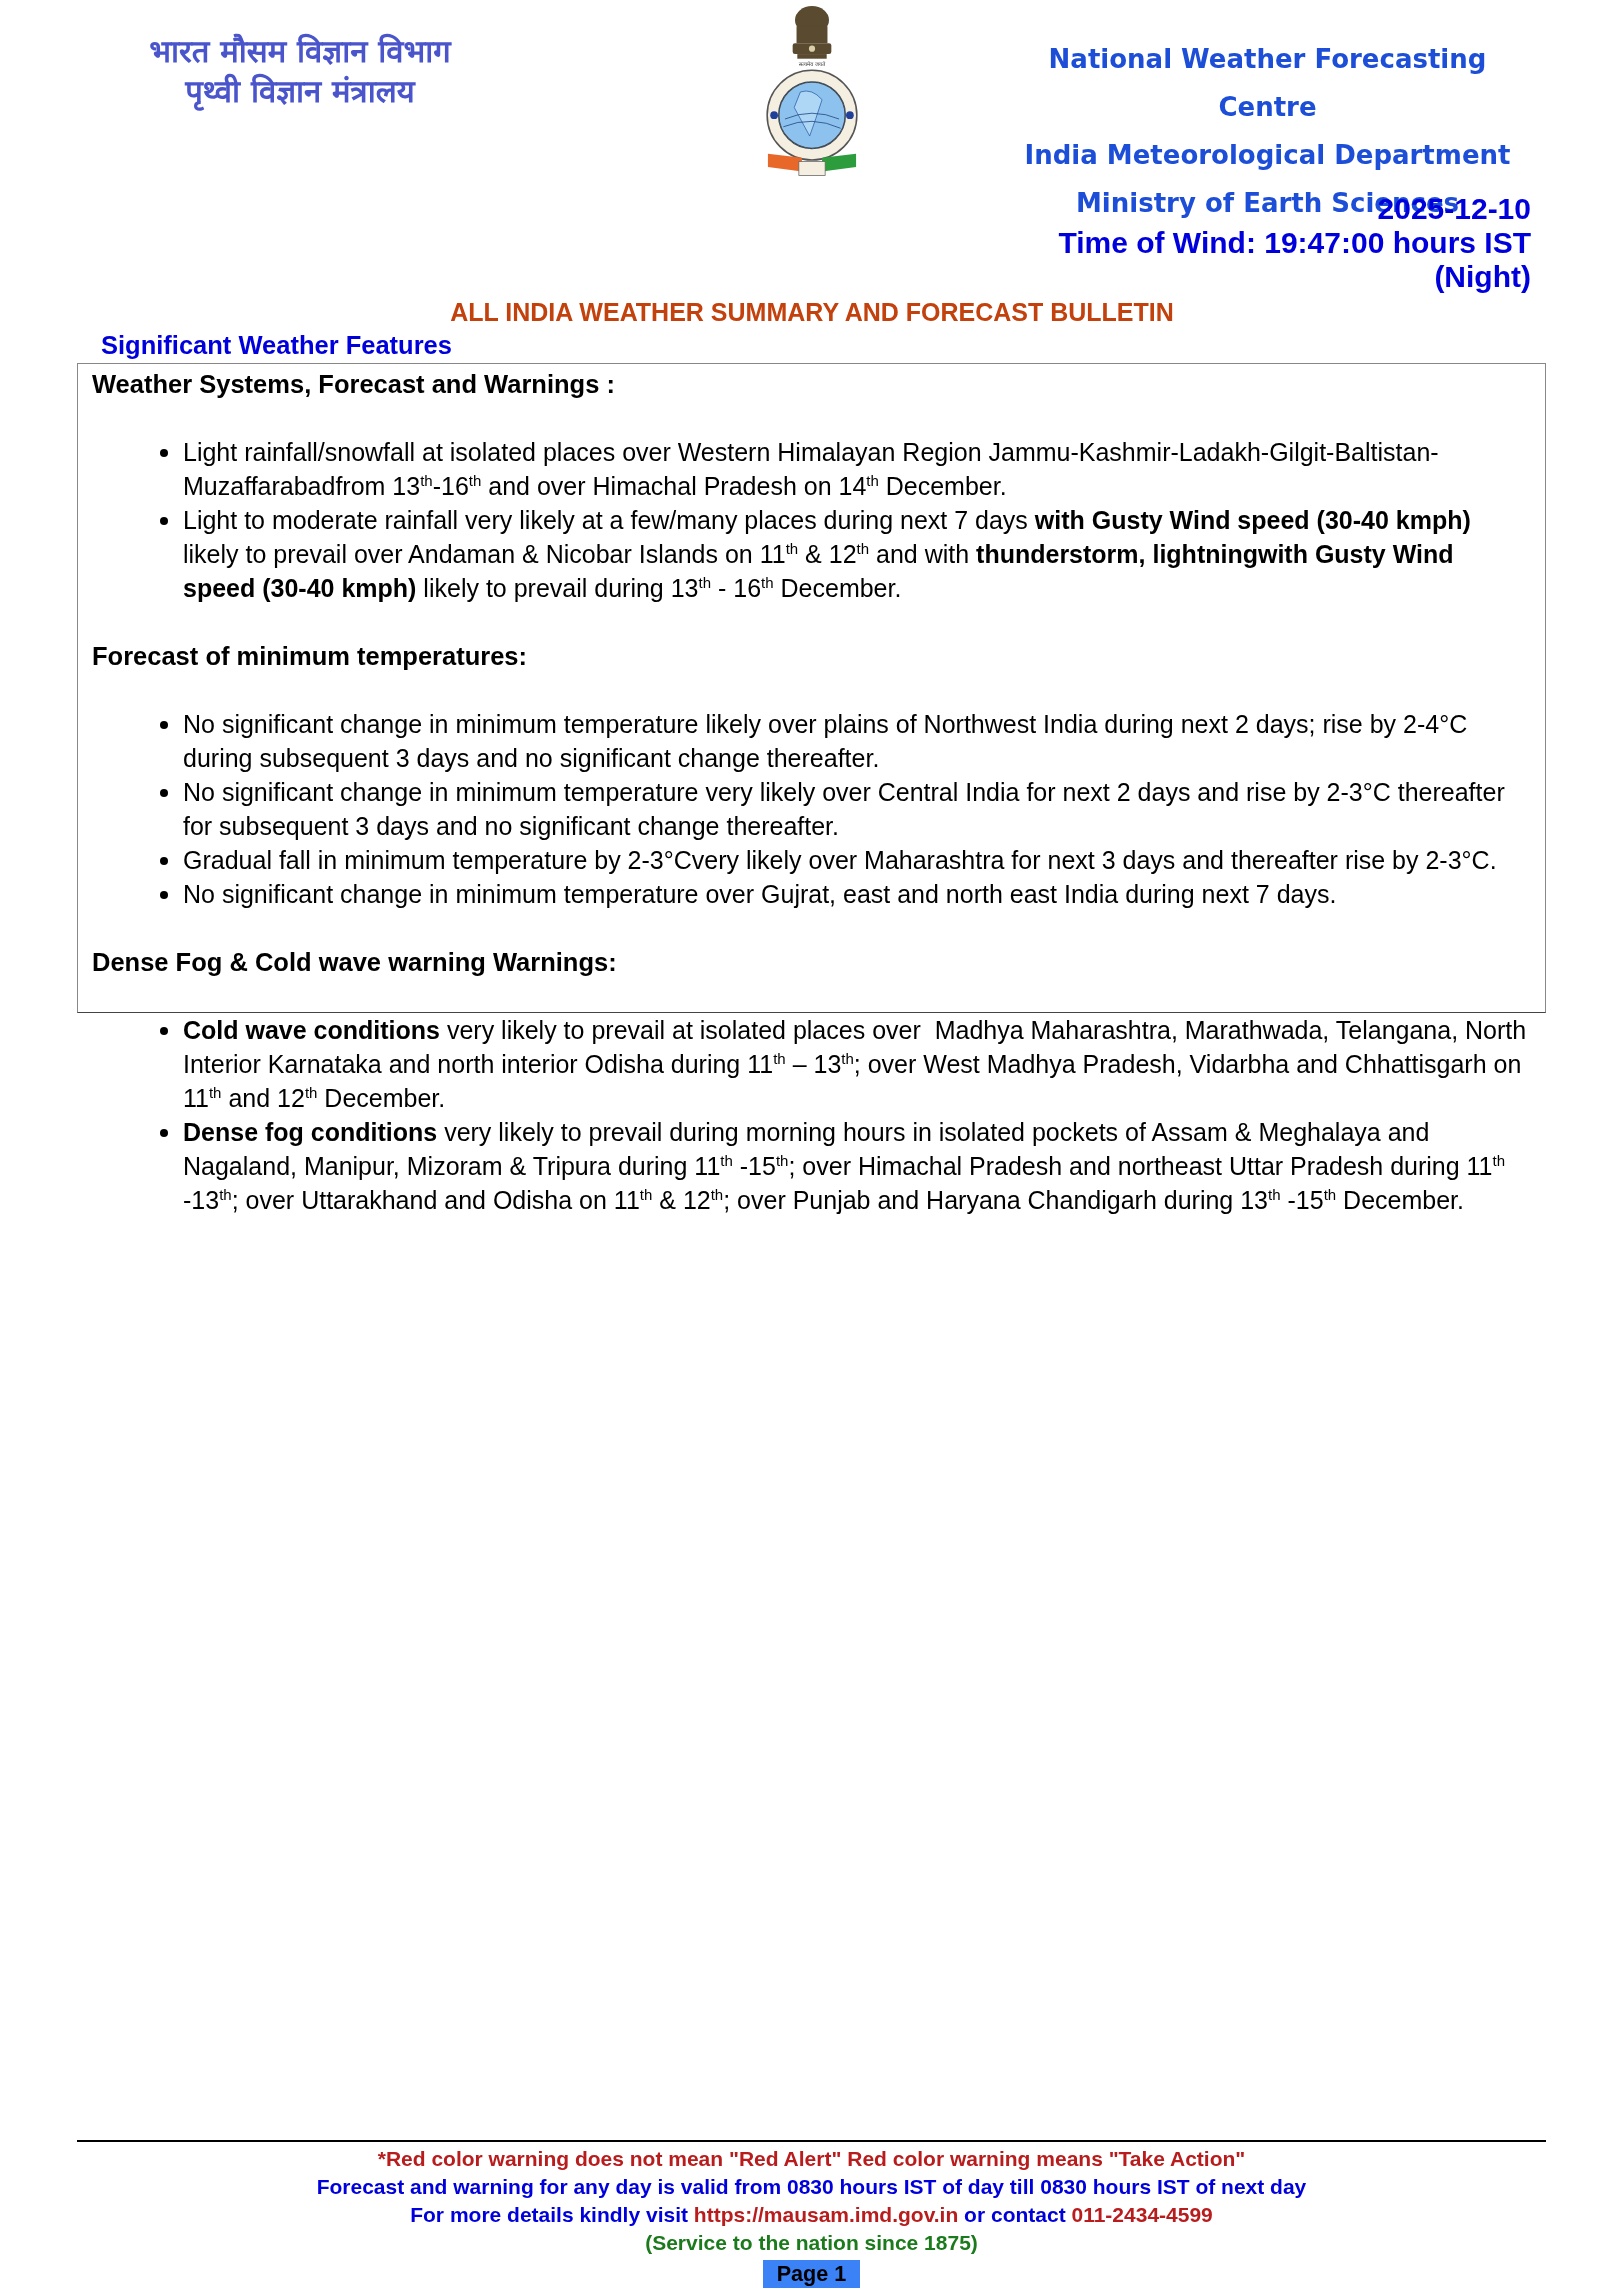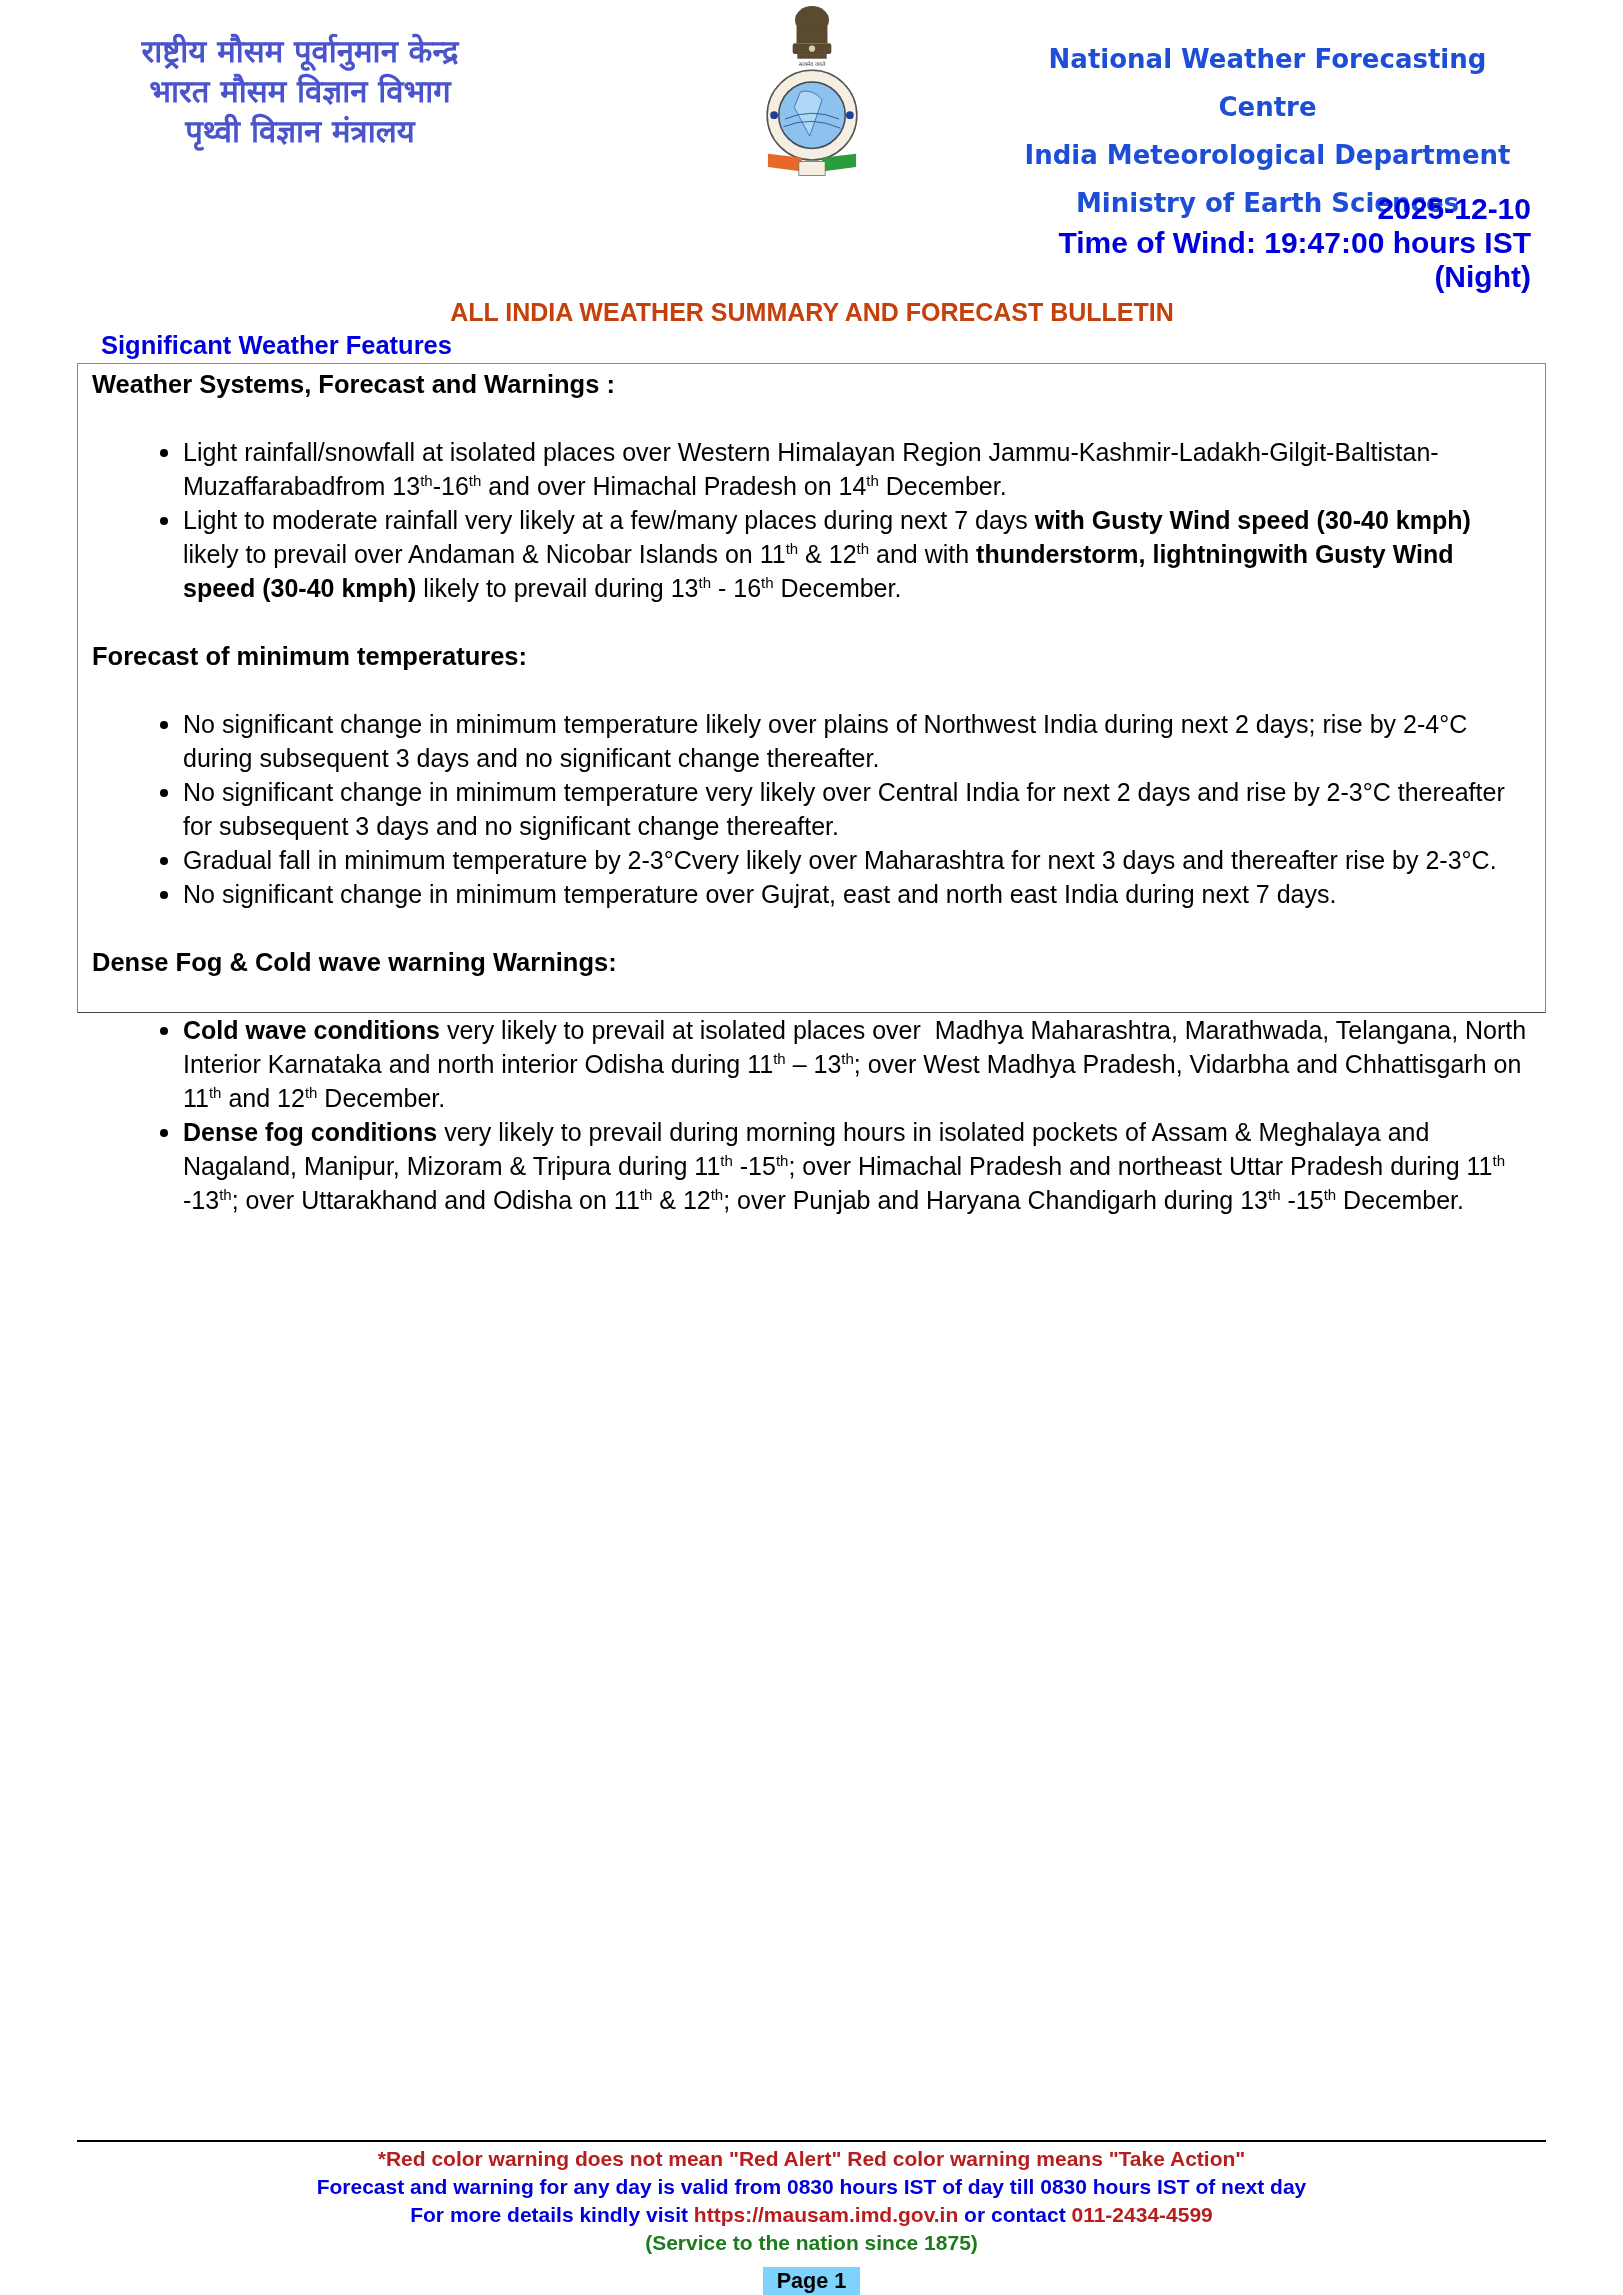--- a/index.html
+++ b/index.html
@@ -13,27 +13,26 @@
   .box { position:absolute; left:77px; top:363px; width:1469px; height:650px; border:1.5px solid #888; border-bottom-color:#444; box-sizing:border-box; padding:3.1px 14px 0 14px; font-size:25px; line-height:34px; }
   .box h3 { margin:0; font-size:25.5px; font-weight:bold; line-height:34px; }
   .box ul { margin:34px 0 34px 0; padding-left:91px; }
   .box ul li { margin:0; padding-left:0; }
   .box ul li::marker { font-size:26px; }
   sup { font-size:15px; line-height:0; vertical-align:super;text-align:right; }
   .footer { position:absolute; left:77px; top:2140px; width:1469px; border-top:2.3px solid #000; text-align:center; font-weight:bold; font-size:21px; line-height:28px; padding-top:3.1px; }
   .red { color:#b91c1c; }
   .blue { color:#0000dd; }
   .green { color:#1b7a1b; }
-  .page-badge { display:inline-block; background:#7dd3fc; color:#000; padding:0 14px; margin-top:10px; font-size:21.6px; line-height:28px; }
+  .page-badge { display:inline-block; background:#3b82f6; color:#000; padding:0 14px; margin-top:3px; font-size:21.6px; line-height:28px; }
 </style>
 </head>
 <body>
 
 <div class="hindi-head">
-  <div>राष्ट्रीय मौसम पूर्वानुमान केन्द्र</div>
   <div>भारत मौसम विज्ञान विभाग</div>
   <div>पृथ्वी विज्ञान मंत्रालय</div>
 </div>
 
 <div class="emblem">
   <svg width="116" height="181" viewBox="0 0 150 234">
 
     <g fill="#5a4a30">
       <ellipse cx="75" cy="22" rx="22" ry="18"></ellipse>
       <rect x="55" y="30" width="40" height="22"></rect>

